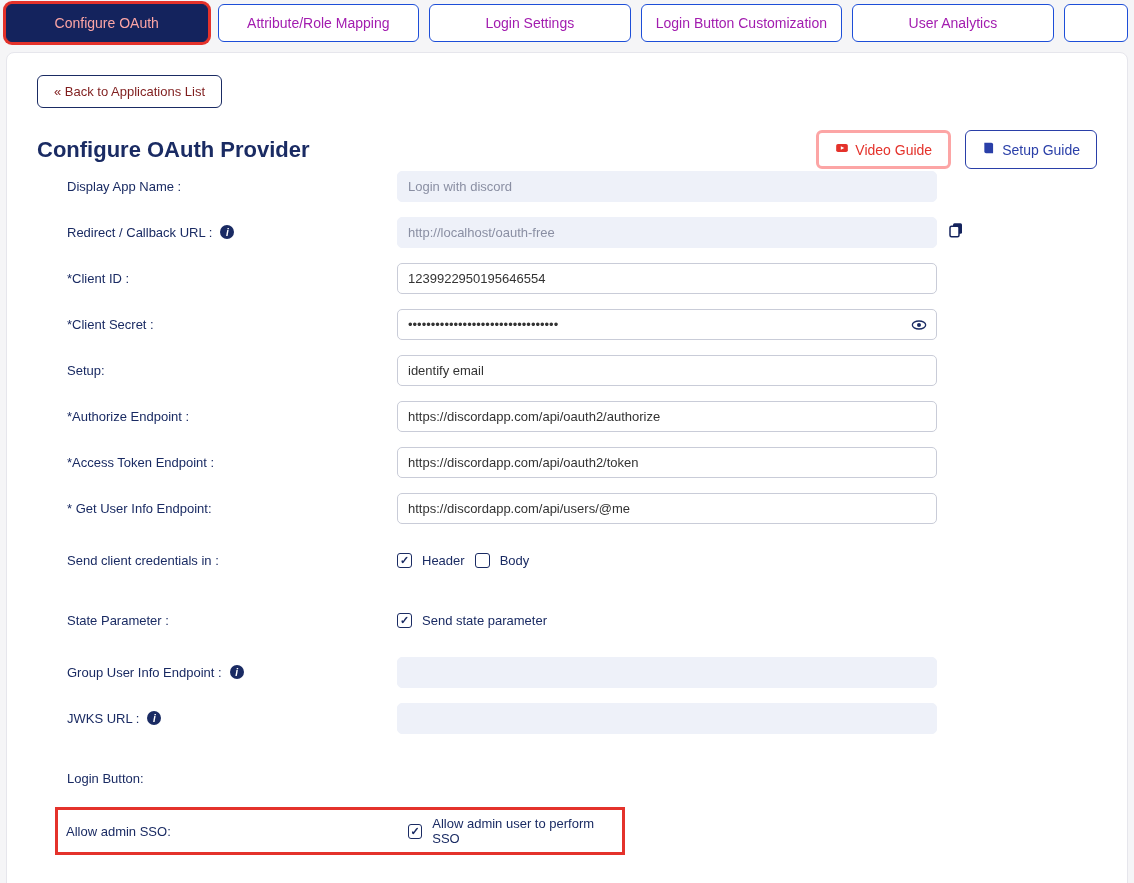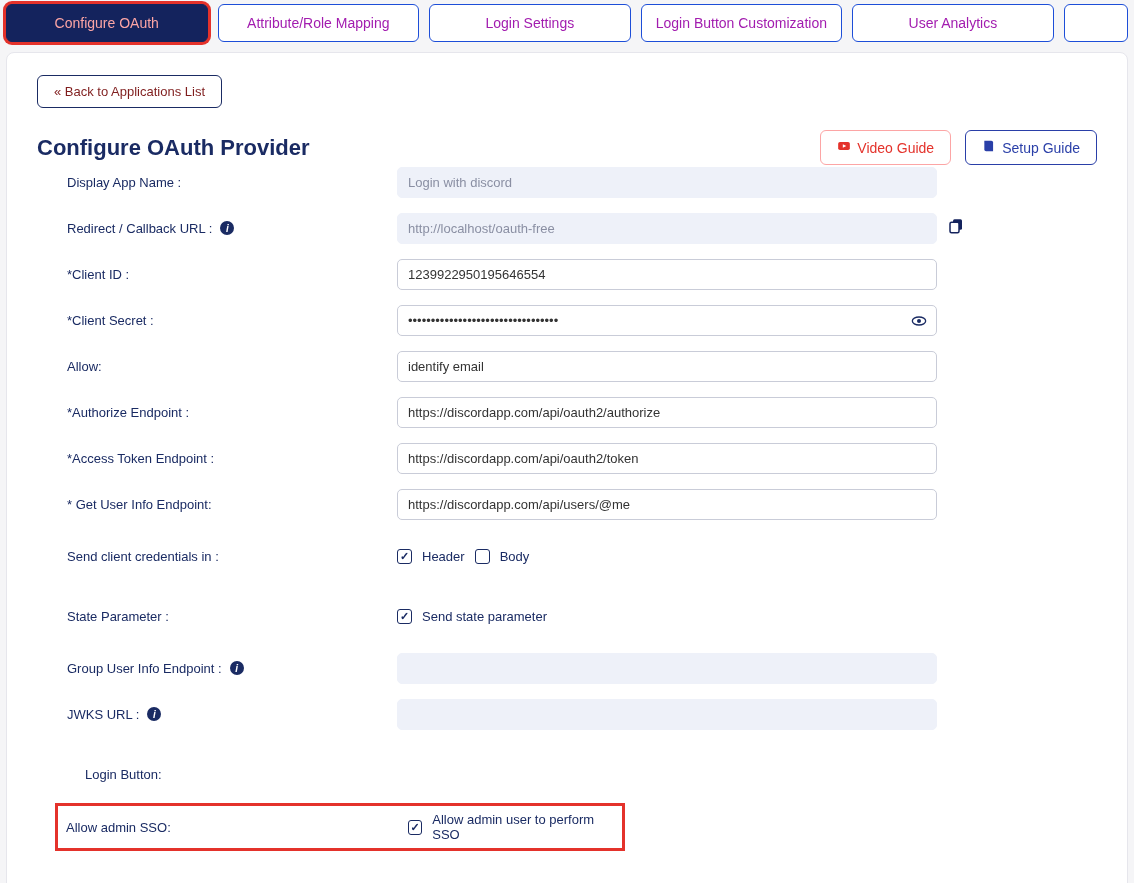--- a/index.html
+++ b/index.html
@@ -69,21 +69,21 @@
     border-radius: 6px;
     padding: 8px 16px;
     font-size: 14px;
     background: #fff;
     cursor: pointer;
     display:flex;
     align-items:center;
     gap:6px;
     font-weight:500;
   }
-  .guide-btn.video { border:1px solid #fca5a5; color:#e4322b; }
+  .guide-btn.video { border:3px solid #fca5a5; color:#e4322b; }
   .guide-btn.setup { border:1px solid #2a3fa8; color:#2a3fa8; }
   .form-area { padding-left: 30px; }
   .form-row {
     display: flex;
     align-items: center;
     margin-bottom: 12px;
     min-height: 34px;
   }
   .form-label {
     width: 330px;
@@ -221,21 +221,21 @@
             <svg width="16" height="16" viewBox="0 0 24 24" fill="#1a2b63">
                 <ellipse cx="12" cy="12" rx="10" ry="6" fill="none" stroke="#1a2b63" stroke-width="2"></ellipse>
                 <circle cx="12" cy="12" r="3"></circle>
               </svg>
           </span>
         </div>
       </div>
     </div>
 
     <div class="form-row">
-      <div class="form-label">Allow:</div>
+      <div class="form-label">Setup:</div>
       <div class="form-control-wrap">
         <input class="text-input" value="identify email" style="">
       </div>
     </div>
 
     <div class="form-row">
       <div class="form-label">*Authorize Endpoint :</div>
       <div class="form-control-wrap">
         <input class="text-input" value="https://discordapp.com/api/oauth2/authorize" style="">
       </div>
@@ -286,21 +286,21 @@
     <div class="form-row">
       <div class="form-label">
         <span>JWKS URL :</span>
         <span class="info-icon">i</span>
       </div>
       <div class="form-control-wrap">
         <input class="text-input readonly" readonly="" value="" style="">
       </div>
     </div>
 
-    <div class="form-row" style="margin-top:26px;margin-left:18px;">
+    <div class="form-row" style="margin-top:26px;">
       <div class="form-label">Login Button:</div>
     </div>
 
     <div class="form-row highlight-box">
       <div class="form-label" style="width:342px;">Allow admin SSO:</div>
       <div class="form-control-wrap checkbox-row">
         <span class="cb checked"></span>
         <span class="cb-label">Allow admin user to perform SSO</span>
       </div>
     </div>

